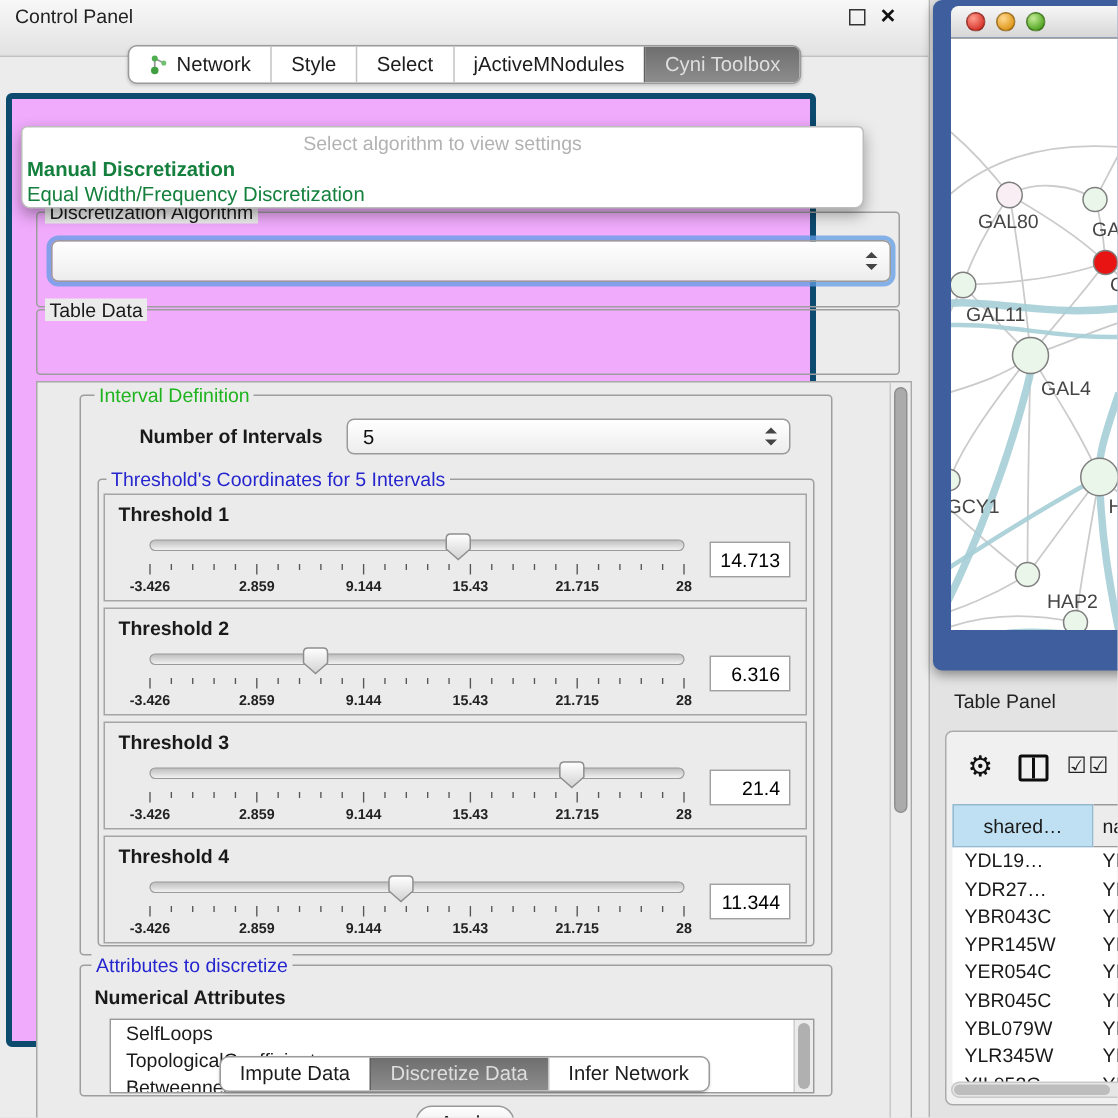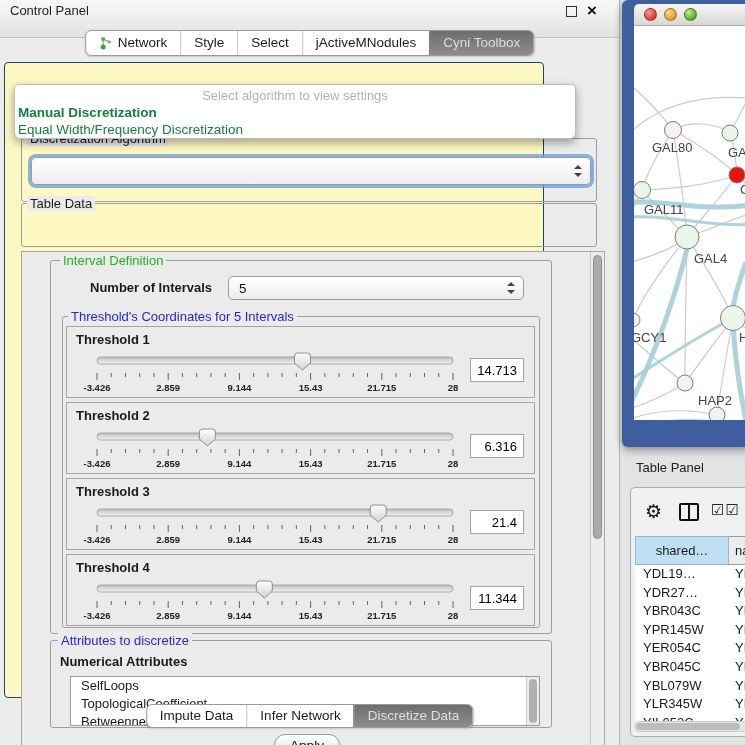--- a/index.html
+++ b/index.html
@@ -19,21 +19,21 @@
          overflow:hidden; height:26px; box-shadow:0 1px 2px rgba(0,0,0,.15); }
   .seg .sg { padding:0 13px; line-height:24px; font-size:13.5px; color:#1c1c1c; white-space:nowrap;
              display:flex; align-items:center; gap:5px; }
   .seg .sg + .sg { border-left:1px solid #c4c4c4; }
   .seg .sg.sel { background:linear-gradient(#6e6e6e,#8d8d8d); color:#dedede; border-left-color:#5f5f5f; }
   .top-tabs  { top:30px; left:50%; transform:translateX(-50%); }
   .bottom-tabs { top:704px; left:50%; transform:translateX(-50%); height:24px; }
   .bottom-tabs .sg { line-height:22px; }
 
   .content { position:absolute; left:4px; top:62px; width:540px; height:636px;
-             border:1px solid #0c4a6e; border-radius:4px; background:#fef9c3; }
+             border:4px solid #0c4a6e; border-radius:4px; background:#f0abfc; }
 
   .group { position:absolute; border:1px solid #9e9e9e; border-radius:3px; }
   .chip  { position:absolute; background:#ebebeb; padding:0 3px; font-size:13px; white-space:nowrap; z-index:2; }
   .chip.green { color:#1fb41f; }
   .chip.blue  { color:#2626cf;text-align:center; }
 
   .combo { position:absolute; background:linear-gradient(#ffffff,#ededed); border:1px solid #9a9a9a;
            border-radius:5px; line-height:24px; padding:0 22px 0 10px; font-size:13.5px; color:#111;
            white-space:nowrap; overflow:hidden; }
   .combo .stepper { position:absolute; right:9px; top:50%; transform:translateY(-50%); width:8px; height:12px; }
@@ -373,25 +373,25 @@
       <div class="vtrack">
           <div class="vthumb"></div>
         </div>
     </div>
   </div>
 
   <div class="seg bottom-tabs" id="bottom-tabs">
       <div class="sg">
         <span>Impute Data</span>
       </div>
+      <div class="sg sel">
+        <span>Discretize Data</span>
+      </div>
       <div class="sg">
         <span>Infer Network</span>
-      </div>
-      <div class="sg sel">
-        <span>Discretize Data</span>
       </div>
     </div>
 
   <div class="popup">
     <div class="hint">Select algorithm to view settings</div>
     <div id="popup-options">
         <div class="opt b">Manual Discretization</div>
         <div class="opt">Equal Width/Frequency Discretization</div>
       </div>
   </div>

